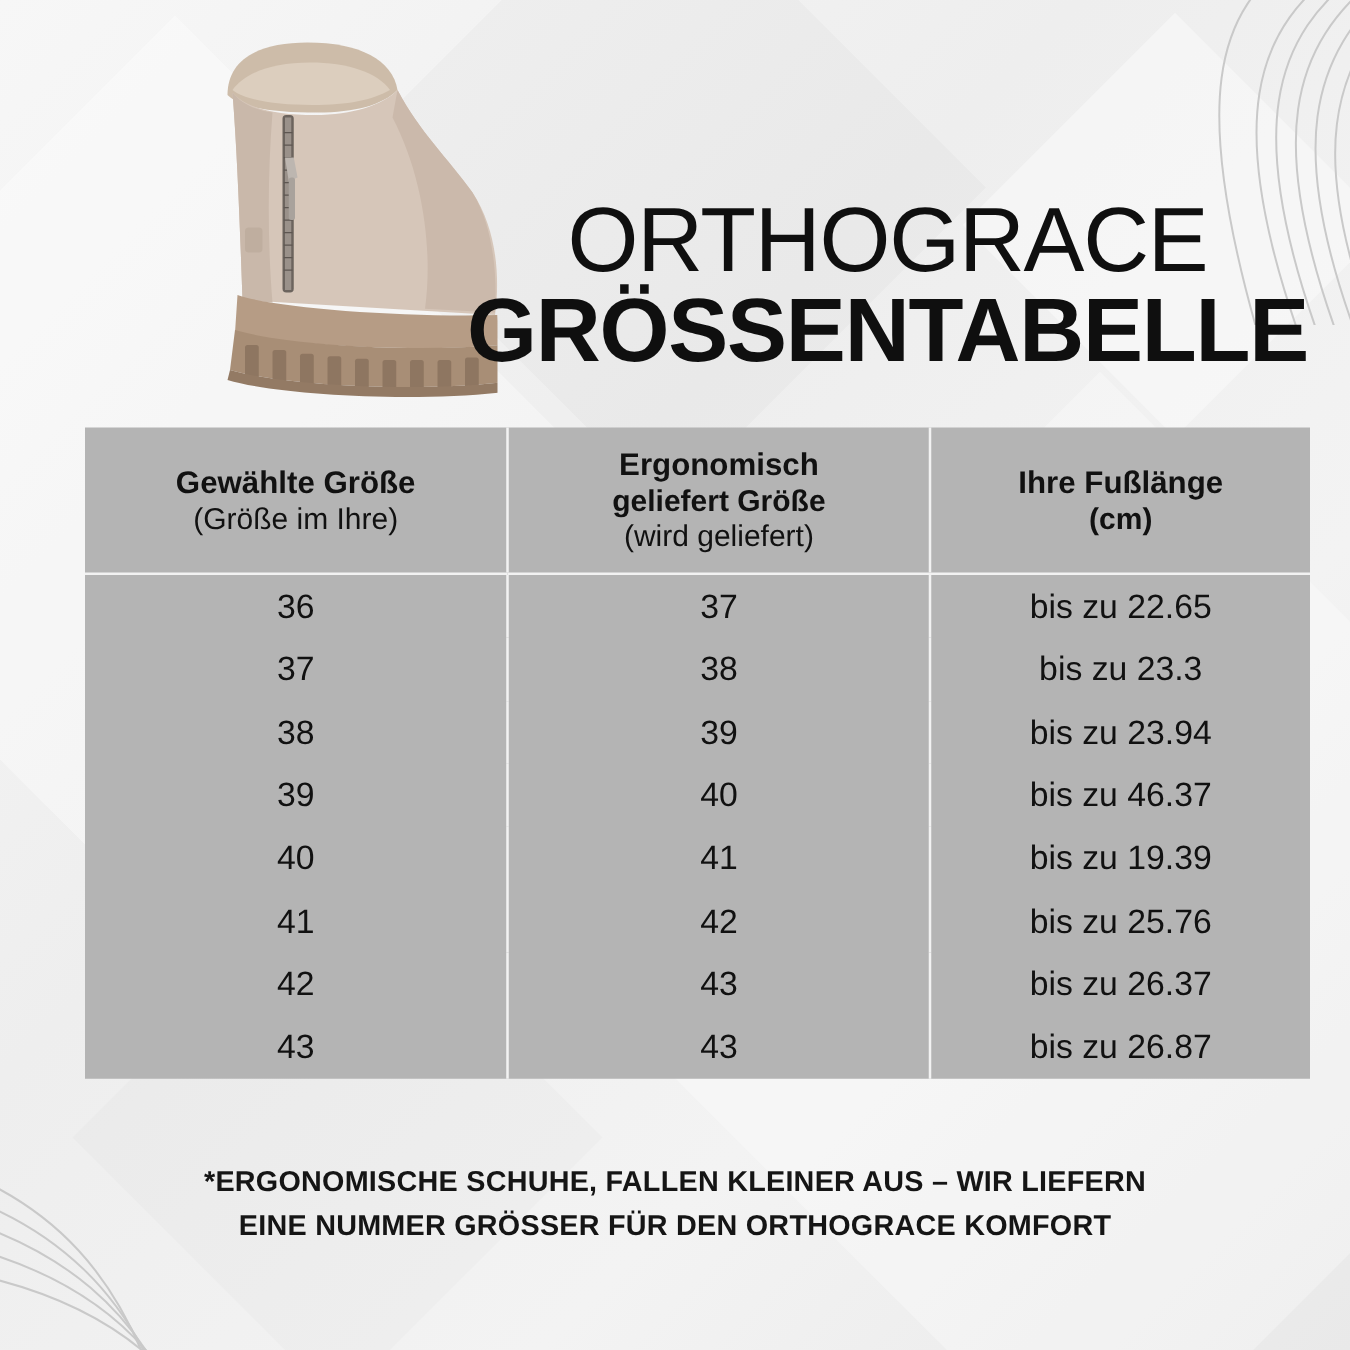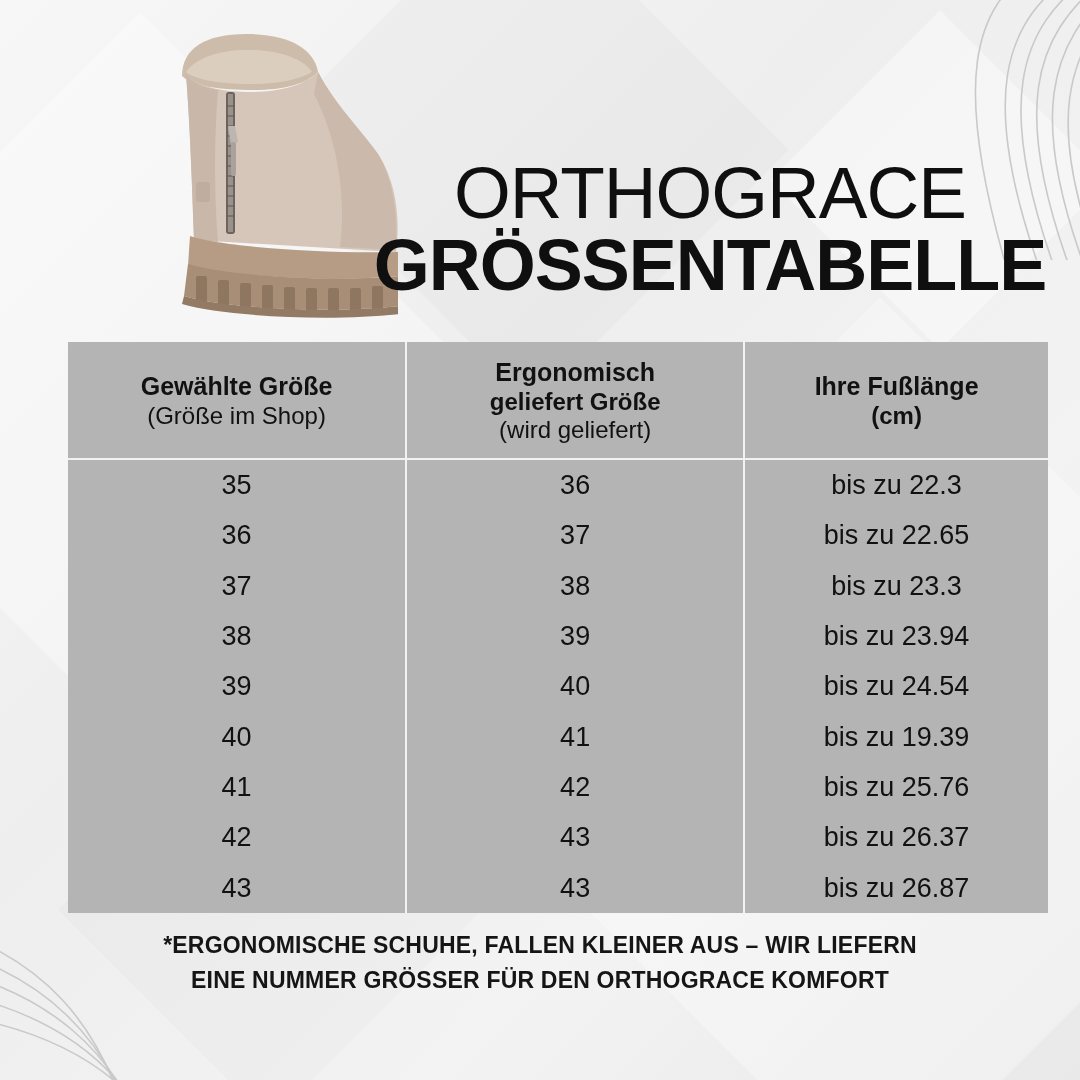--- a/index.html
+++ b/index.html
@@ -216,63 +216,58 @@
     <div class="title-main">ORTHOGRACE</div>
     <div class="title-sub">GRÖSSENTABELLE</div>
   </div>
 
   <div class="table-wrap">
     <table>
       <thead>
         <tr>
           <th>
             <span>Gewählte Größe</span>
-            <span class="sub light">(Größe im Shop)</span>
+            <span class="sub light">(Größe im Ihre)</span>
           </th>
           <th>
             <span>Ergonomisch</span>
             <span class="sub">geliefert Größe</span>
             <span class="sub light">(wird geliefert)</span>
           </th>
           <th>
             <span>Ihre Fußlänge</span>
             <span class="sub">(cm)</span>
           </th>
         </tr>
         <tr class="head-sep">
           <td></td>
             <td></td>
             <td></td>
         </tr>
       </thead>
       <tbody>
         <tr>
-          <td>35</td>
-          <td>36</td>
-          <td class="c3">bis zu 22.3</td>
-        </tr>
-        <tr>
           <td>36</td>
           <td>37</td>
           <td class="c3">bis zu 22.65</td>
         </tr>
         <tr>
           <td>37</td>
           <td>38</td>
           <td class="c3">bis zu 23.3</td>
         </tr>
         <tr>
           <td>38</td>
           <td>39</td>
           <td class="c3">bis zu 23.94</td>
         </tr>
         <tr>
           <td>39</td>
           <td>40</td>
-          <td class="c3">bis zu 24.54</td>
+          <td class="c3">bis zu 46.37</td>
         </tr>
         <tr>
           <td>40</td>
           <td>41</td>
           <td class="c3">bis zu 19.39</td>
         </tr>
         <tr>
           <td>41</td>
           <td>42</td>
           <td class="c3">bis zu 25.76</td>

